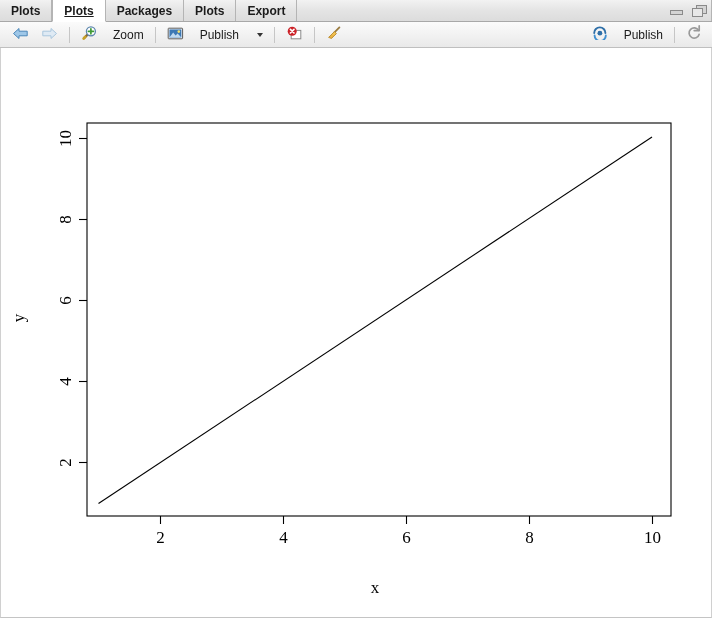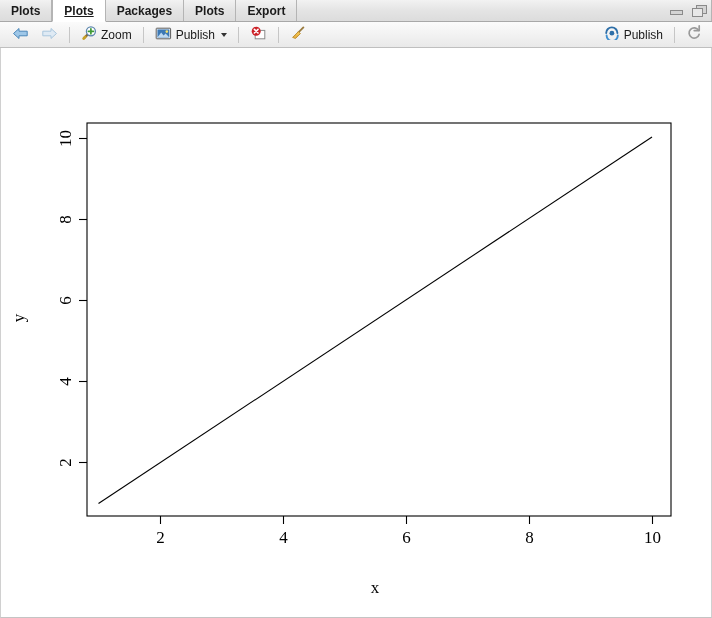--- a/index.html
+++ b/index.html
@@ -127,21 +127,21 @@
   .tb-right {
     position: absolute;
     right: 4px; top: 0;
     height: 25px;
     display: flex;
     align-items: center;
   }
   .tb-btn {
     display: flex;
     align-items: center;
-    gap: 4px;
+    gap: 16px;
     height: 20px;
     padding: 0 5px;
     font-size: 12px;
     color: #1b1b1b;
     cursor: default;
     border: 1px solid transparent;
     border-radius: 2px;
     box-sizing: border-box;
     white-space: nowrap;
   }

